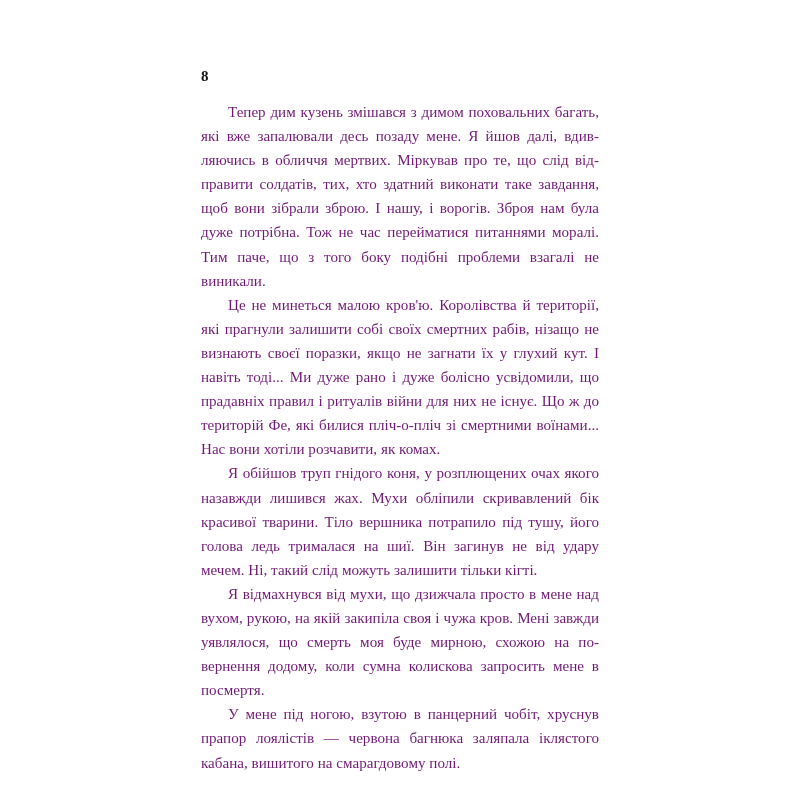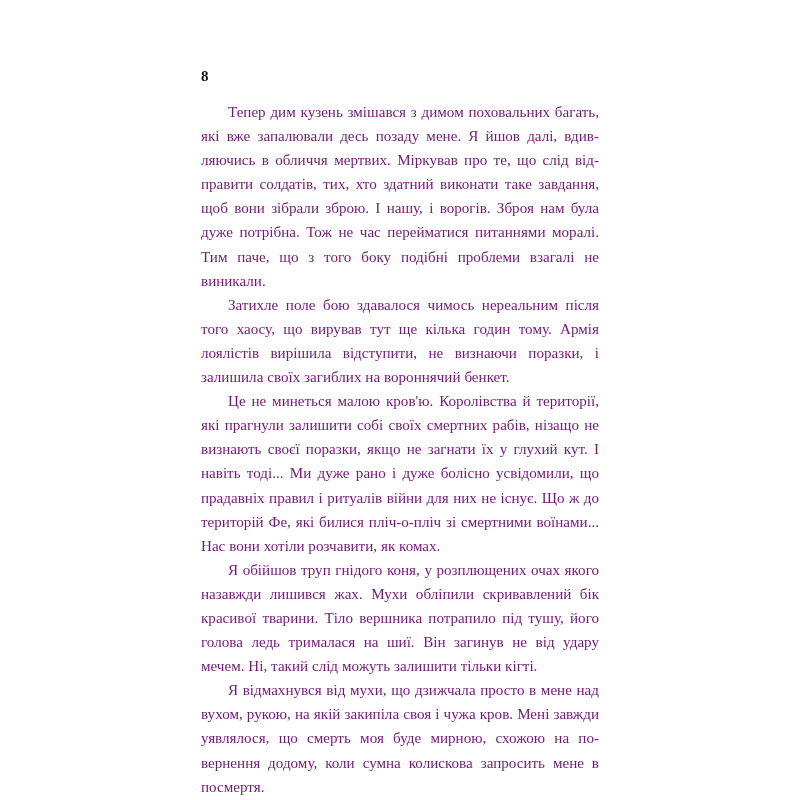--- a/index.html
+++ b/index.html
@@ -50,20 +50,19 @@
     word-spacing: 0.1px;
   }
 </style>
 </head>
 <body>
 
 <div class="page">
   <div class="page-number">8</div>
   <div class="text-block">
     <p>Тепер дим кузень змішався з димом поховальних багать, які вже запалювали десь позаду мене. Я йшов далі, вдив­ляючись в обличчя мертвих. Міркував про те, що слід від­правити солдатів, тих, хто здатний виконати таке завдан­ня, щоб вони зібрали зброю. І нашу, і ворогів. Зброя нам була дуже потрібна. Тож не час перейматися питаннями моралі. Тим паче, що з того боку подібні проблеми взагалі не виникали.</p>
-    <p>Затихле поле бою здавалося чимось нереальним після того хаосу, що вирував тут ще кілька годин тому. Армія лоялі­стів вирішила відступити, не визнаючи поразки, і залишила своїх загиблих на вороннячий бенкет.</p>
     <p>Це не минеться малою кров'ю. Королівства й території, які прагнули залишити собі своїх смертних рабів, нізащо не визнають своєї поразки, якщо не загнати їх у глухий кут. І навіть тоді... Ми дуже рано і дуже болісно усвідомили, що прадавніх правил і ритуалів війни для них не існує. Що ж до територій Фе, які билися пліч-о-пліч зі смертними воїнами... Нас вони хотіли розчавити, як комах.</p>
     <p>Я обійшов труп гнідого коня, у розплющених очах якого назавжди лишився жах. Мухи обліпили скривавлений бік красивої тварини. Тіло вершника потрапило під тушу, його голова ледь трималася на шиї. Він загинув не від удару мечем. Ні, такий слід можуть залишити тільки кігті.</p>
     <p>Я відмахнувся від мухи, що дзижчала просто в мене над вухом, рукою, на якій закипіла своя і чужа кров. Мені завжди уявлялося, що смерть моя буде мирною, схожою на по­вернення додому, коли сумна колискова запросить мене в посмертя.</p>
     <p>У мене під ногою, взутою в панцерний чобіт, хруснув пра­пор лоялістів — червона багнюка заляпала іклястого каба­на, вишитого на смарагдовому полі.</p>
 
   </div>
 </div>
 
 </body></html>

